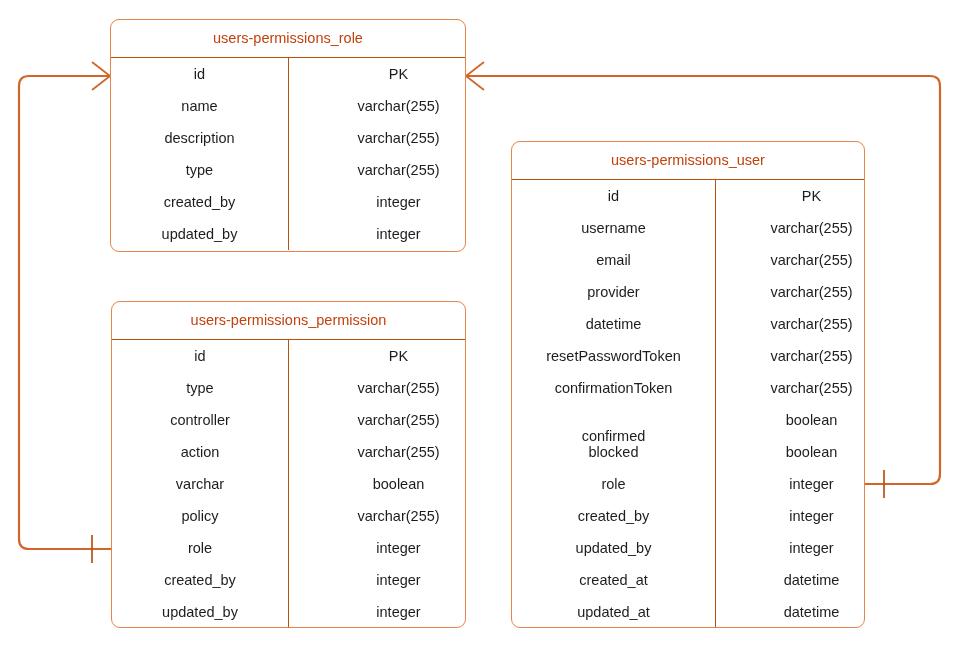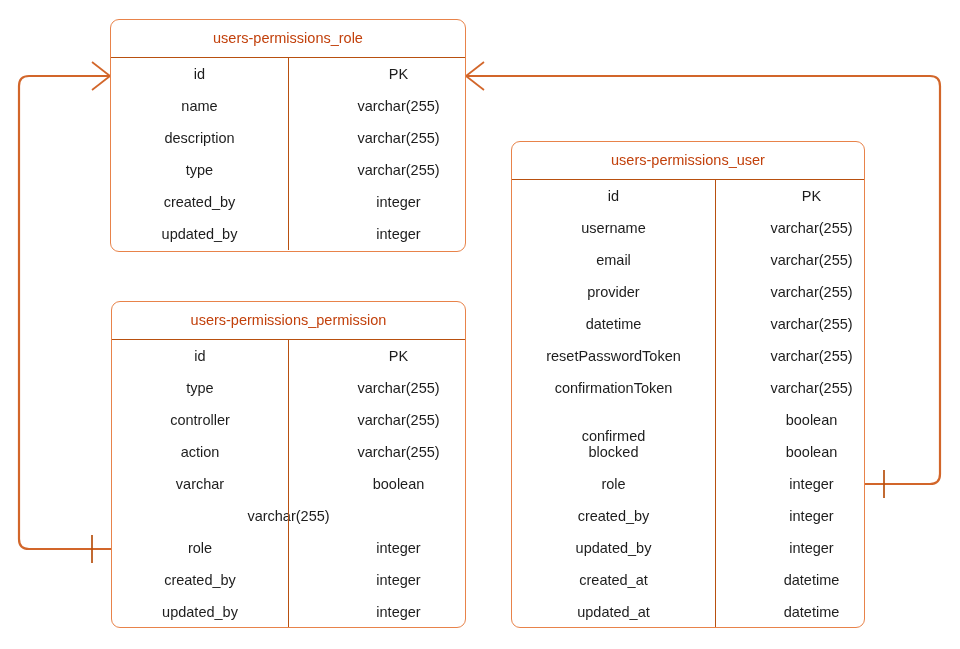--- a/index.html
+++ b/index.html
@@ -150,20 +150,21 @@
         </div>
         <div class="row">
           <div class="cell-field" style="width: 176px;">action</div>
           <div class="cell-type" style="flex: 1 1 0%;">varchar(255)</div>
         </div>
         <div class="row">
           <div class="cell-field" style="width: 176px;">varchar</div>
           <div class="cell-type" style="flex: 1 1 0%;">boolean</div>
         </div>
         <div class="row">
+          <div class="cell-field" style="width: 176px;">policy</div>
           <div class="cell-type" style="flex: 1 1 0%;">varchar(255)</div>
         </div>
         <div class="row">
           <div class="cell-field" style="width: 176px;">role</div>
           <div class="cell-type" style="flex: 1 1 0%;">integer</div>
         </div>
         <div class="row">
           <div class="cell-field" style="width: 176px;">created_by</div>
           <div class="cell-type" style="flex: 1 1 0%;">integer</div>
         </div>

